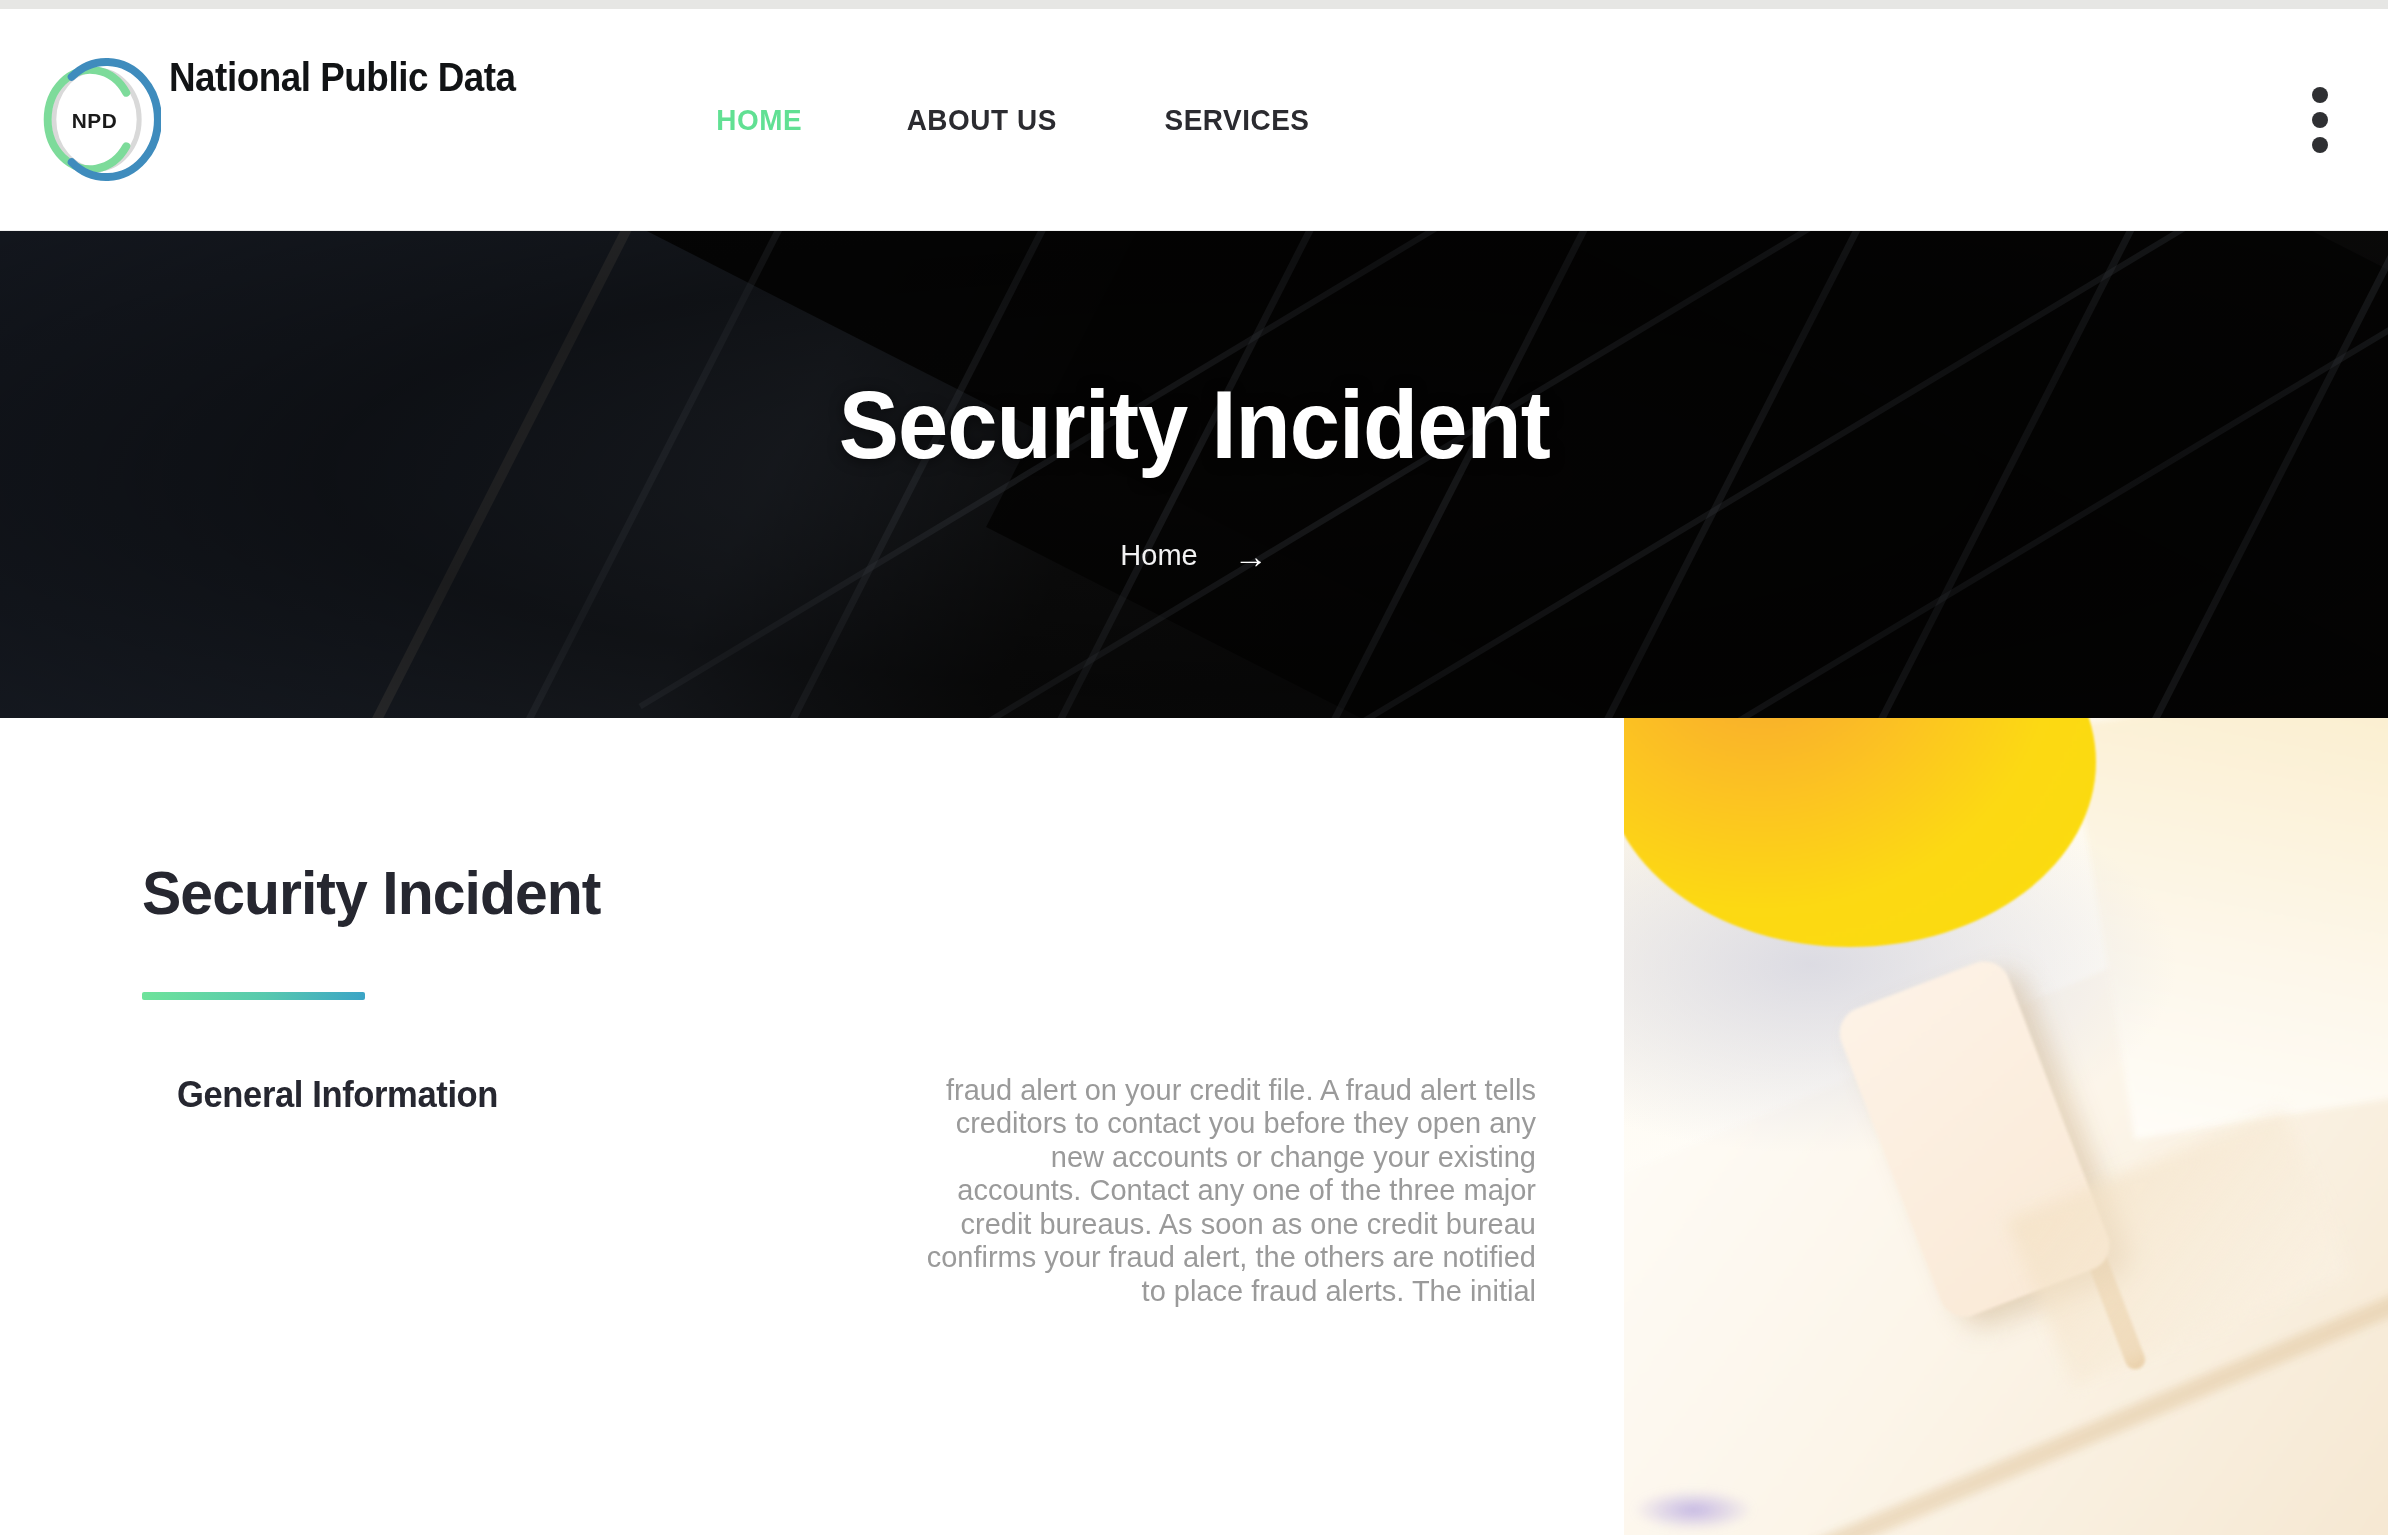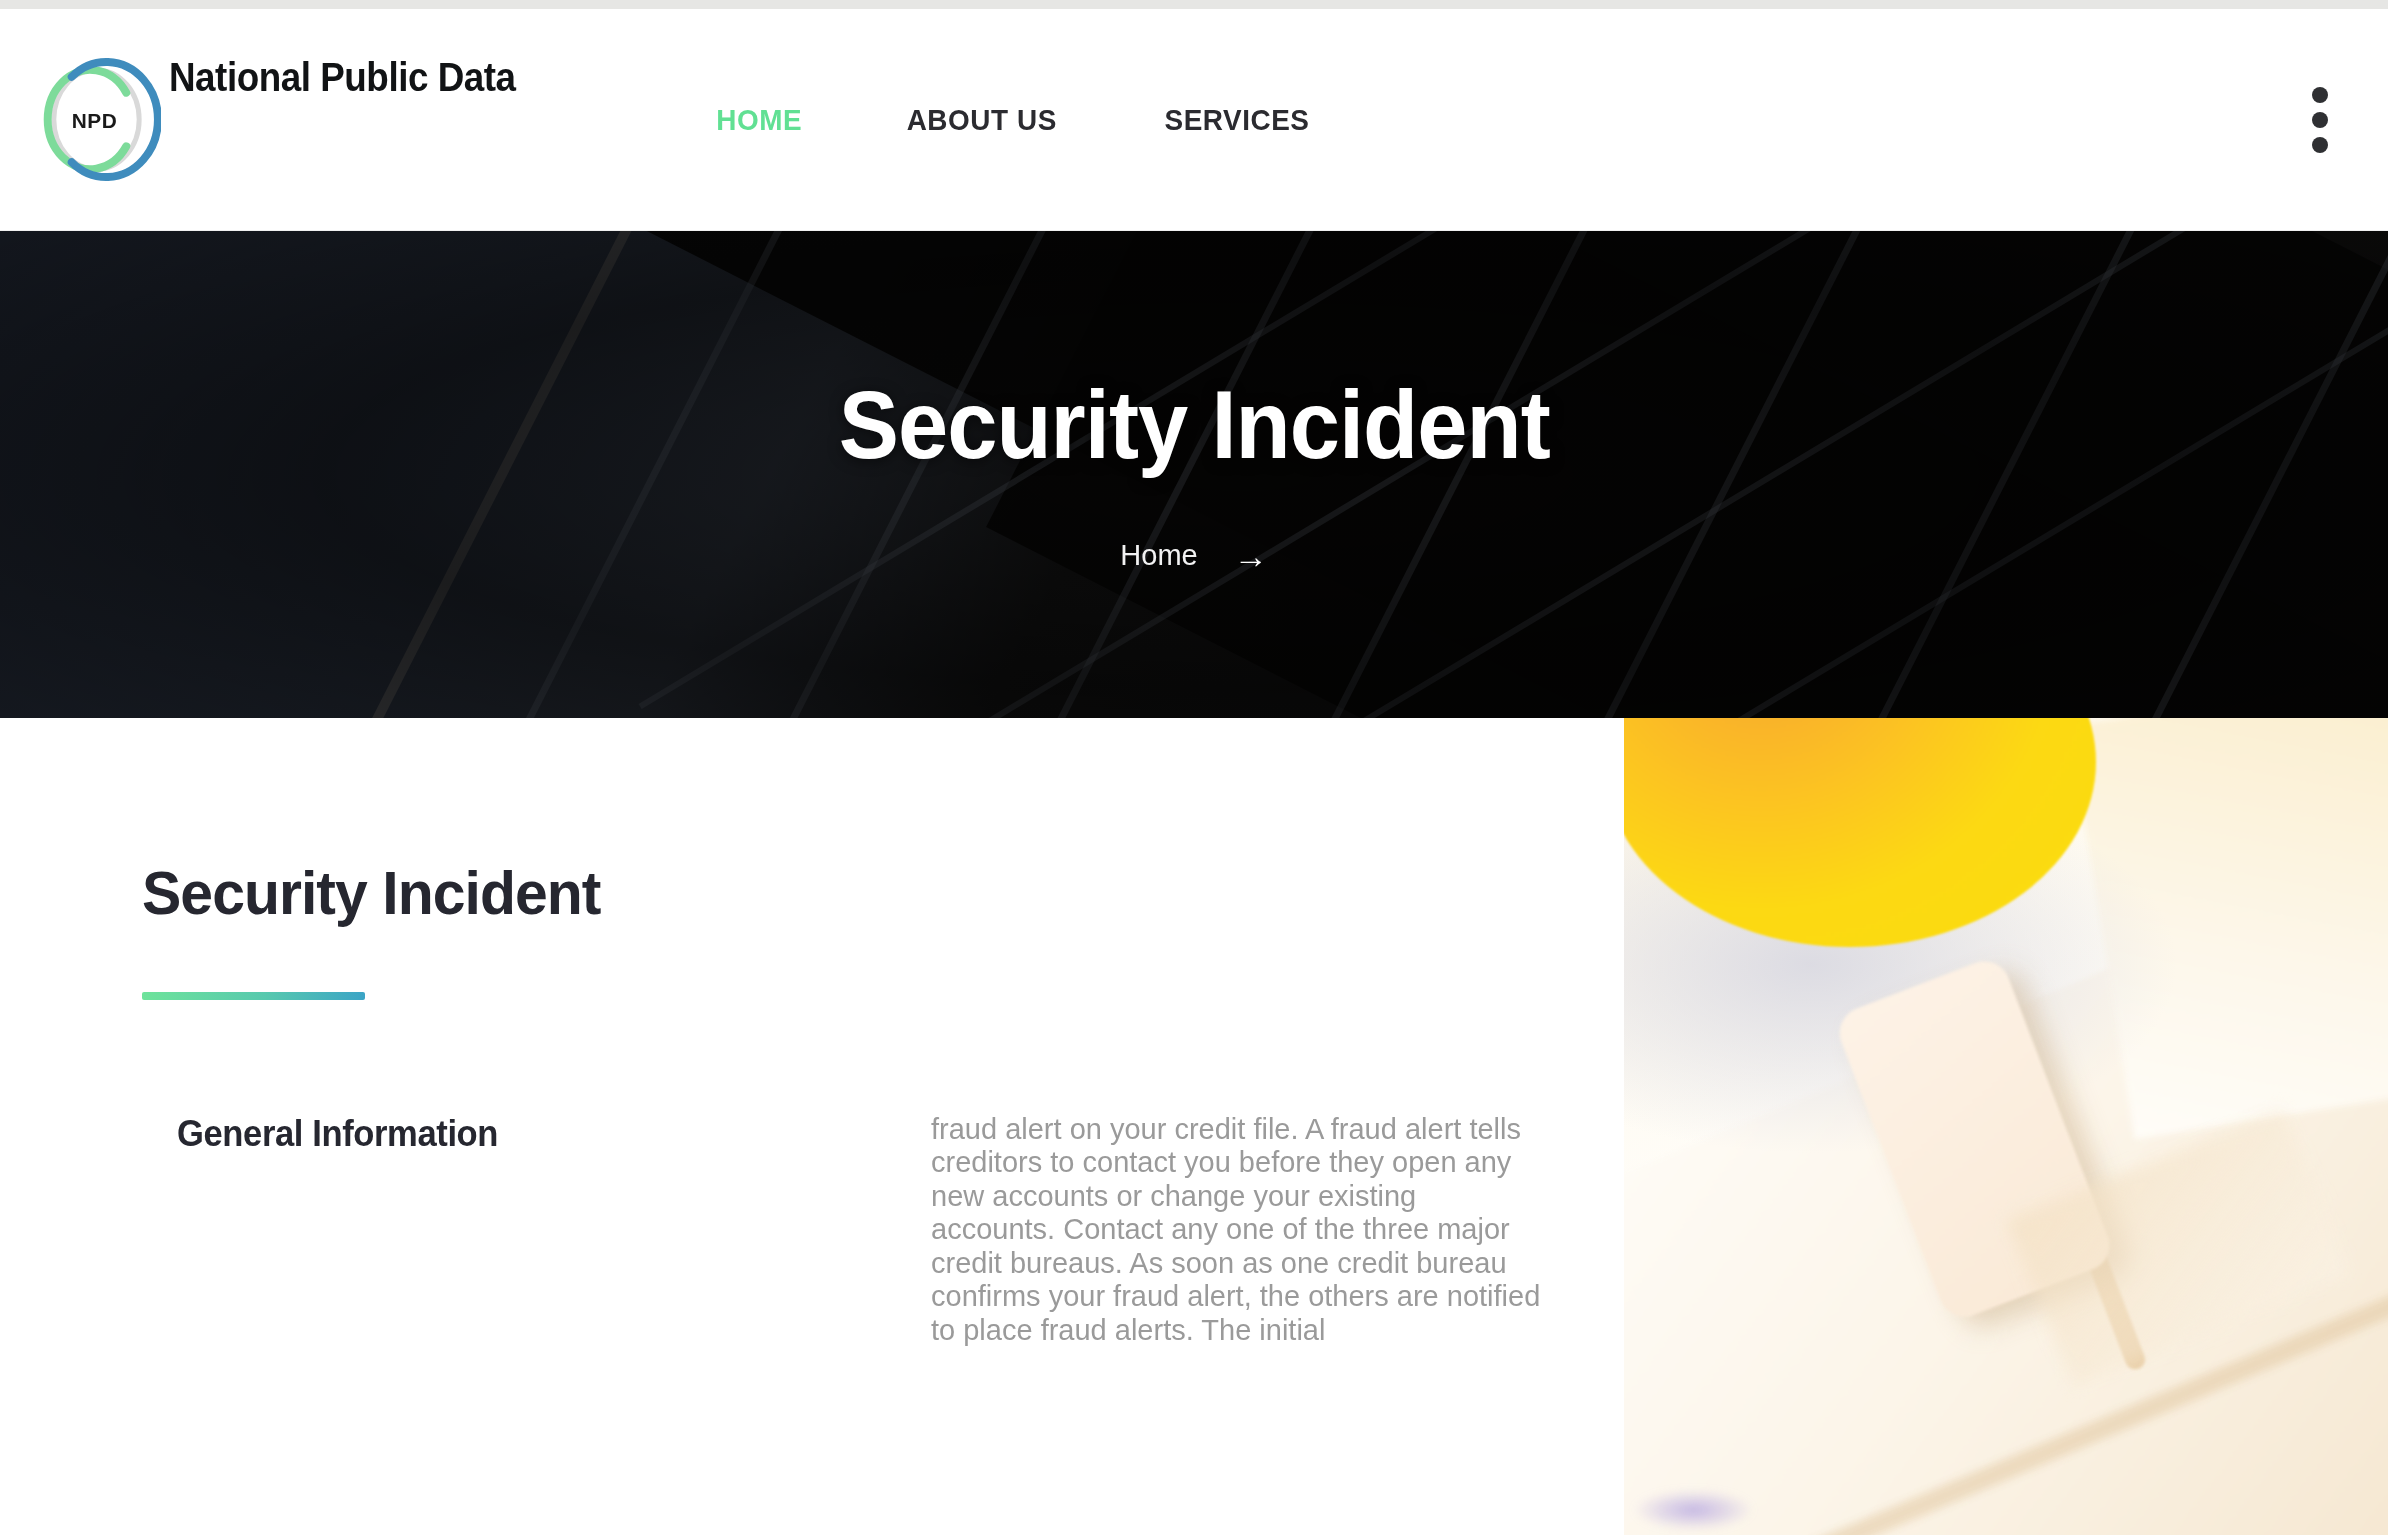--- a/index.html
+++ b/index.html
@@ -132,35 +132,35 @@
 
   .section-title {
     font-size:62px; font-weight:bold; color:#262730; letter-spacing:-1px;
     transform:scaleX(0.95); transform-origin:left center;
   }
   .title-rule {
     margin-top:64px; width:223px; height:8px; border-radius:2px;
     background:linear-gradient(90deg,#6ee39b 0%,#57c9ae 55%,#3ba4c6 100%);
   }
 
-  .two-col { display:flex; margin-top:113px;gap:12px; }
+  .two-col { display:flex; margin-top:74px; }
   .col-left { width:687px; padding-left:35px; }
   .col-right { width:617px; margin-left:90px; }
 
   .subhead {
     font-size:36px; font-weight:bold; color:#262730; letter-spacing:-0.4px;
     transform:scaleX(0.96); transform-origin:left center;
   }
   .minihead {
     font-size:29px; font-weight:bold; color:#8b8b8b; margin-top:66px;
   }
   .body-text {
     font-size:29px; line-height:1.16; color:#9a9a9a; font-weight:400; margin-top:6px;
   }
-  .col-right .body-text { margin-top:0; line-height:1.155; }
+  .col-right .body-text { margin-top:0; line-height:1.155;text-align:right; }
 </style>
 </head>
 <body>
 
 <div class="top-strip"></div>
 
 <header class="site-header">
 
   <div class="brand">
     <div class="logo-mark">

